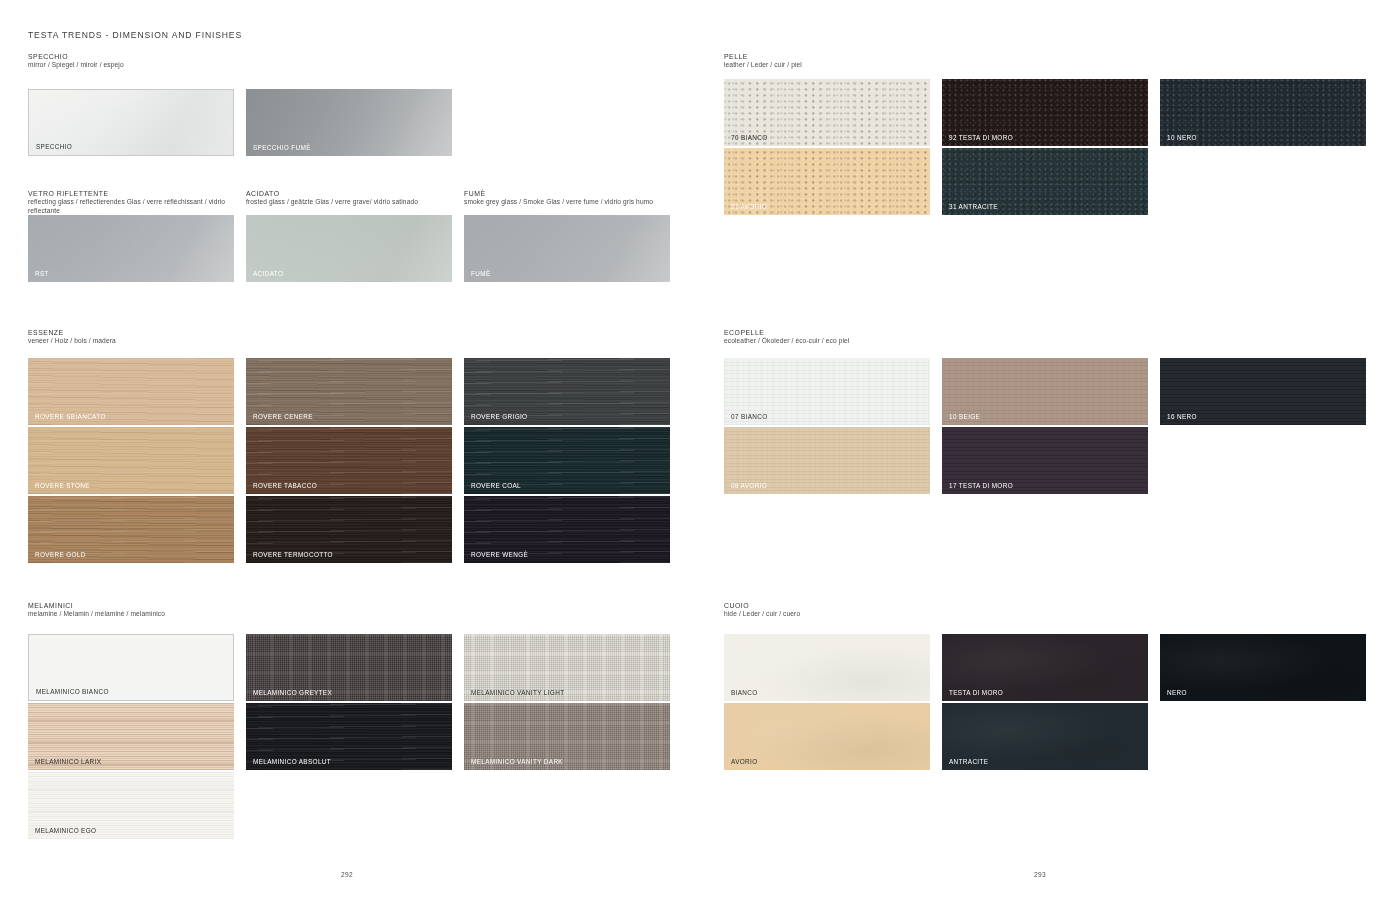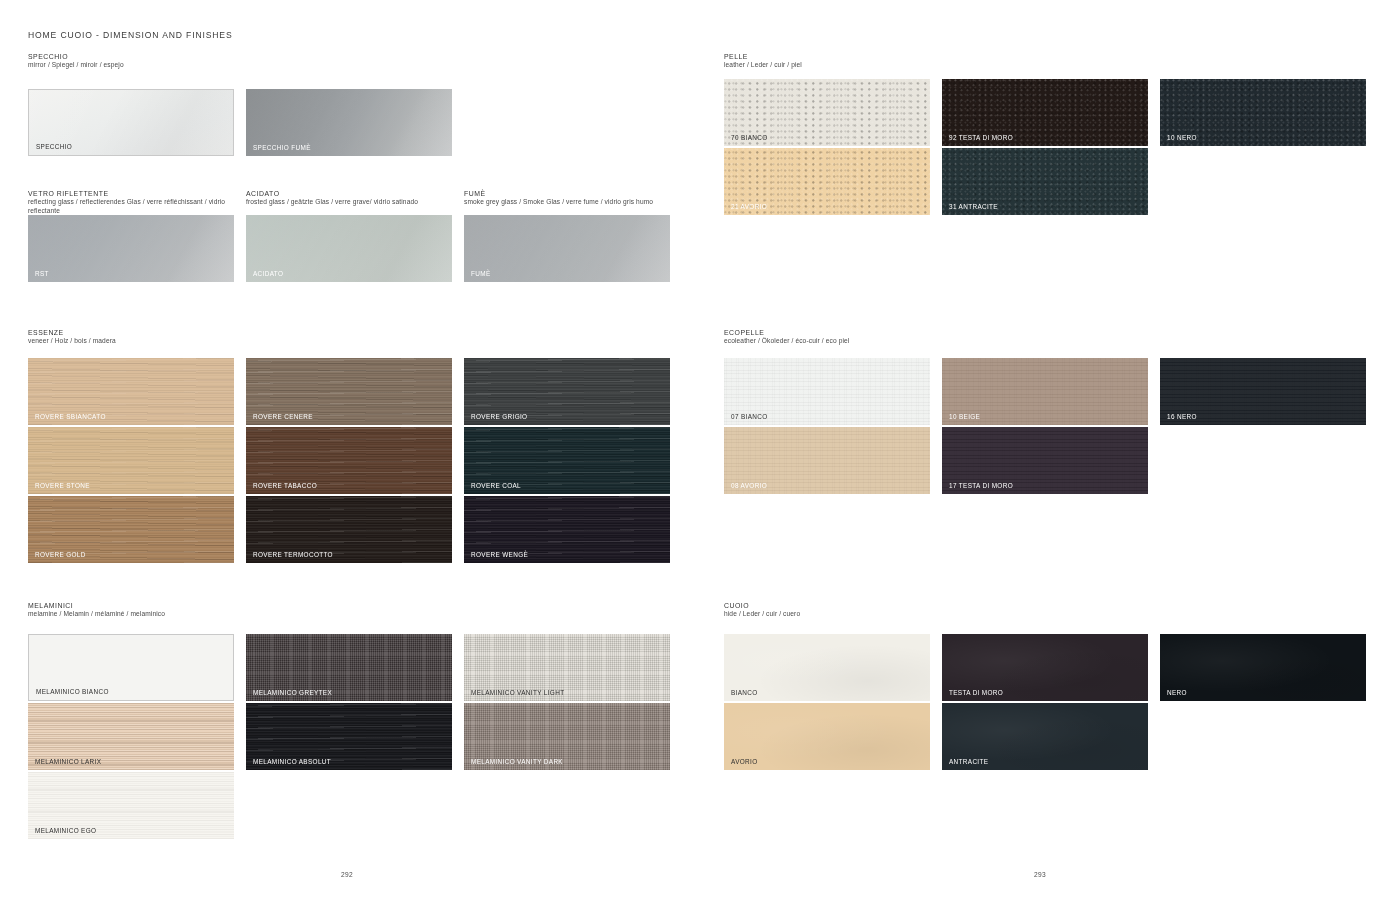--- a/index.html
+++ b/index.html
@@ -186,21 +186,21 @@
     letter-spacing: 0.3px;
   }
   .pagenum.left  { left: 341px; }
   .pagenum.right { left: 1034px; }
 </style>
 </head>
 <body>
 
 <div class="page">
 
-  <div class="doc-title">HOME CUOIO - DIMENSION AND FINISHES</div>
+  <div class="doc-title">TESTA TRENDS - DIMENSION AND FINISHES</div>
 
   <div class="spread">
 
     <div class="sheet left">
 
       <div class="section" style="left:28px; top:52px;">
         <div class="sec-head">
           <div class="sec-title">SPECCHIO</div>
           <div class="sec-sub">mirror / Spiegel / miroir / espejo</div>
         </div>

